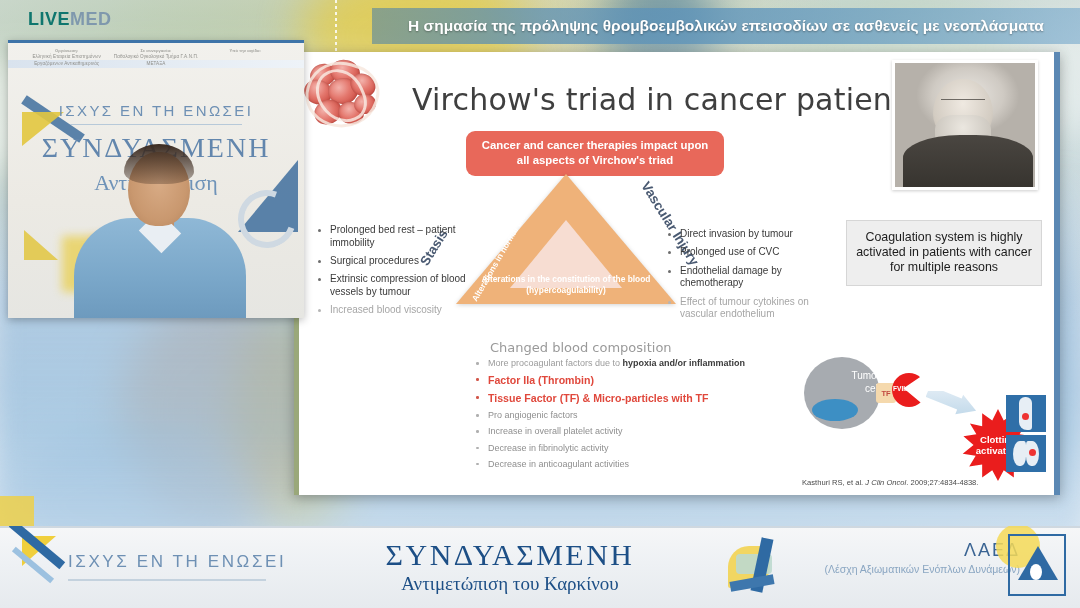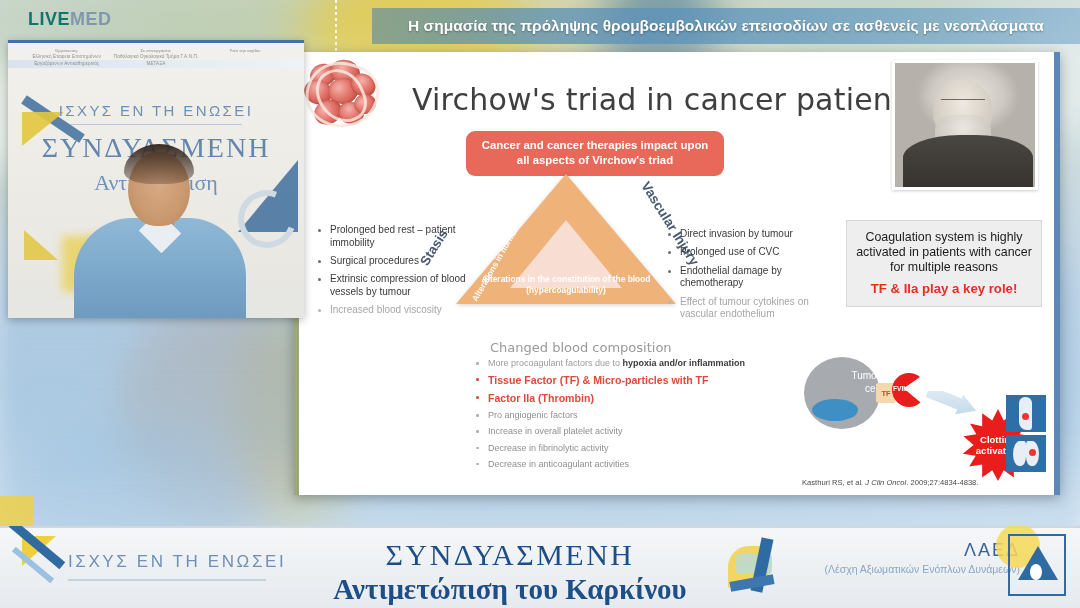--- a/index.html
+++ b/index.html
@@ -380,21 +380,21 @@
   .bb-isxys {
     position: absolute; left: 68px; top: 26px;
     color: #6e90b4; font-size: 17px; letter-spacing: 2.6px;
   }
   .bb-rule { position:absolute; left: 68px; top: 53px; width: 198px; height:1.5px; background:#c4d2de; }
   .bb-center {
     position: absolute; left: 300px; top: 12px; width: 420px; text-align: center;
     font-family: "Liberation Serif", serif; color: #1d4f86;
   }
   .bb-center .l1 { font-size: 30px; letter-spacing: 2.5px; }
-  .bb-center .l2 { font-size: 29px; margin-top: 1px; font-weight: bold; }
+  .bb-center .l2 { font-size: 19px; margin-top: 1px; }
   .bb-right {
     position: absolute; left: 790px; top: 14px; width: 230px; text-align: right;
     color: #4a6f9c;
   }
   .bb-right .r1 { font-size: 18px; letter-spacing: 2px; color:#3a6493; }
   .bb-right .r2 { font-size: 10.5px; color: #8aa6c2; margin-top: 2px; }
   .bb-right .r3 { font-size: 13px; letter-spacing: 2px; color:#4d6f98; margin-top: 2px; }
 
   .bb-logo-left { position:absolute; left: 6px; top: 8px; width: 56px; height: 60px; }
   .bb-logo-left .ytri { position:absolute; left: 16px; top: 2px; width:0;height:0; border-left: 34px solid #f0cf3c; border-bottom: 30px solid transparent; }
@@ -531,31 +531,30 @@
     <ul class="blist list-right">
       <li>Direct invasion by tumour</li>
       <li>Prolonged use of CVC</li>
       <li>Endothelial damage by chemotherapy</li>
       <li class="dim">Effect of tumour cytokines on vascular endothelium</li>
     </ul>
 
     <div class="cbc-head">Changed blood composition</div>
     <ul class="cbc-list">
       <li><span>More procoagulant factors due to </span><b>hypoxia and/or inflammation</b></li>
+      <li class="red">Factor IIa (Thrombin)</li>
       <li class="red">Tissue Factor (TF) &amp; Micro-particles with TF</li>
-      <li class="red">Factor IIa (Thrombin)</li>
       <li class="plain">Pro angiogenic factors</li>
       <li class="plain">Increase in overall platelet activity</li>
       <li class="plain">Decrease in fibrinolytic activity</li>
       <li class="plain">Decrease in anticoagulant activities</li>
     </ul>
 
     <div class="coag-box">
       <div class="t1">Coagulation system is highly activated in patients with cancer for multiple reasons</div>
-      <div class="t2">TF &amp; IIa play a key role!</div>
     </div>
 
     <div class="diagram">
       <div class="tumor-cell">
         <div class="lab">
           <div>Tumor</div>
           <div>cell</div>
         </div>
       </div>
       <div class="tumor-nuc"></div>

